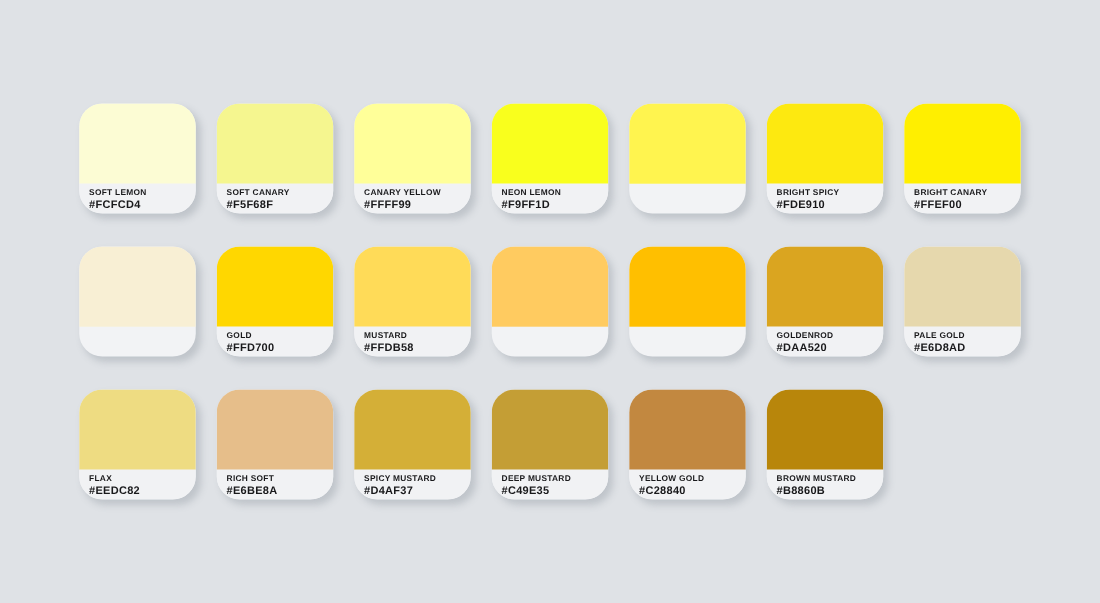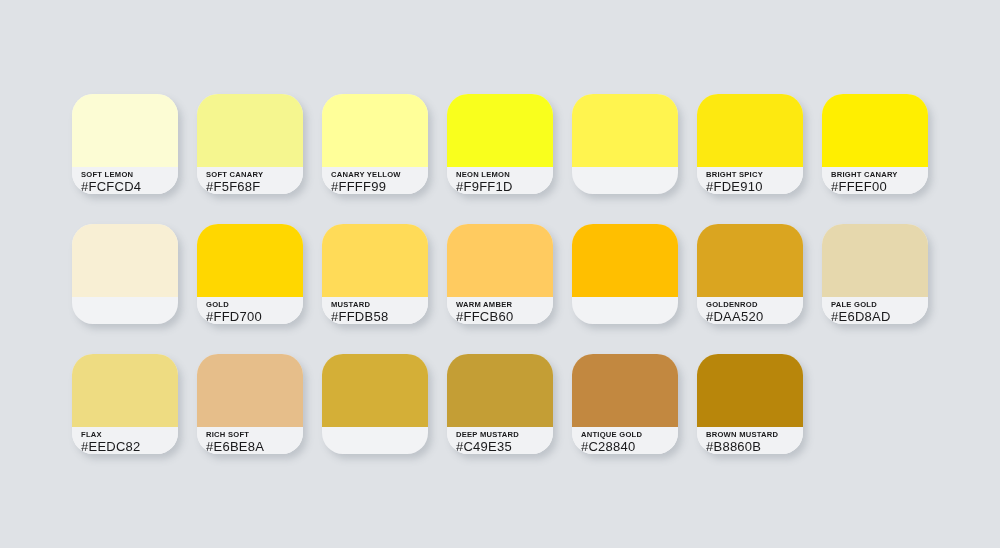--- a/index.html
+++ b/index.html
@@ -61,22 +61,22 @@
     display: block;
     font-size: 7.6px;
     font-weight: bold;
     letter-spacing: 0.25px;
     color: #19191b;
     line-height: 11.5px;
     white-space: nowrap;
   }
   .swatch-hex {
     display: block;
-    font-size: 13px;
-    font-weight: normal;
+    font-size: 10px;
+    font-weight: bold;
     letter-spacing: 0.25px;
     color: #19191b;
     line-height: 11.5px;
     white-space: nowrap;
   }
 </style>
 </head>
 <body>
 
 <div id="palette-board">
@@ -138,24 +138,20 @@
       </div>
       <div class="swatch-card">
         <div class="swatch-color" style="background: rgb(255, 219, 88);"></div>
         <div class="swatch-info">
           <span class="swatch-name">MUSTARD</span>
           <span class="swatch-hex">#FFDB58</span>
         </div>
       </div>
       <div class="swatch-card">
         <div class="swatch-color" style="background: rgb(255, 203, 96);"></div>
-        <div class="swatch-info">
-          <span class="swatch-name">WARM AMBER</span>
-          <span class="swatch-hex">#FFCB60</span>
-        </div>
       </div>
       <div class="swatch-card">
         <div class="swatch-color" style="background: rgb(255, 191, 0);"></div>
       </div>
       <div class="swatch-card">
         <div class="swatch-color" style="background: rgb(218, 165, 32);"></div>
         <div class="swatch-info">
           <span class="swatch-name">GOLDENROD</span>
           <span class="swatch-hex">#DAA520</span>
         </div>
@@ -176,32 +172,36 @@
       </div>
       <div class="swatch-card">
         <div class="swatch-color" style="background: rgb(230, 190, 138);"></div>
         <div class="swatch-info">
           <span class="swatch-name">RICH SOFT</span>
           <span class="swatch-hex">#E6BE8A</span>
         </div>
       </div>
       <div class="swatch-card">
         <div class="swatch-color" style="background: rgb(212, 175, 55);"></div>
+        <div class="swatch-info">
+          <span class="swatch-name">SPICY MUSTARD</span>
+          <span class="swatch-hex">#D4AF37</span>
+        </div>
       </div>
       <div class="swatch-card">
         <div class="swatch-color" style="background: rgb(196, 158, 53);"></div>
         <div class="swatch-info">
           <span class="swatch-name">DEEP MUSTARD</span>
           <span class="swatch-hex">#C49E35</span>
         </div>
       </div>
       <div class="swatch-card">
         <div class="swatch-color" style="background: rgb(194, 136, 64);"></div>
         <div class="swatch-info">
-          <span class="swatch-name">ANTIQUE GOLD</span>
+          <span class="swatch-name">YELLOW GOLD</span>
           <span class="swatch-hex">#C28840</span>
         </div>
       </div>
       <div class="swatch-card">
         <div class="swatch-color" style="background: rgb(184, 134, 11);"></div>
         <div class="swatch-info">
           <span class="swatch-name">BROWN MUSTARD</span>
           <span class="swatch-hex">#B8860B</span>
         </div>
       </div>

